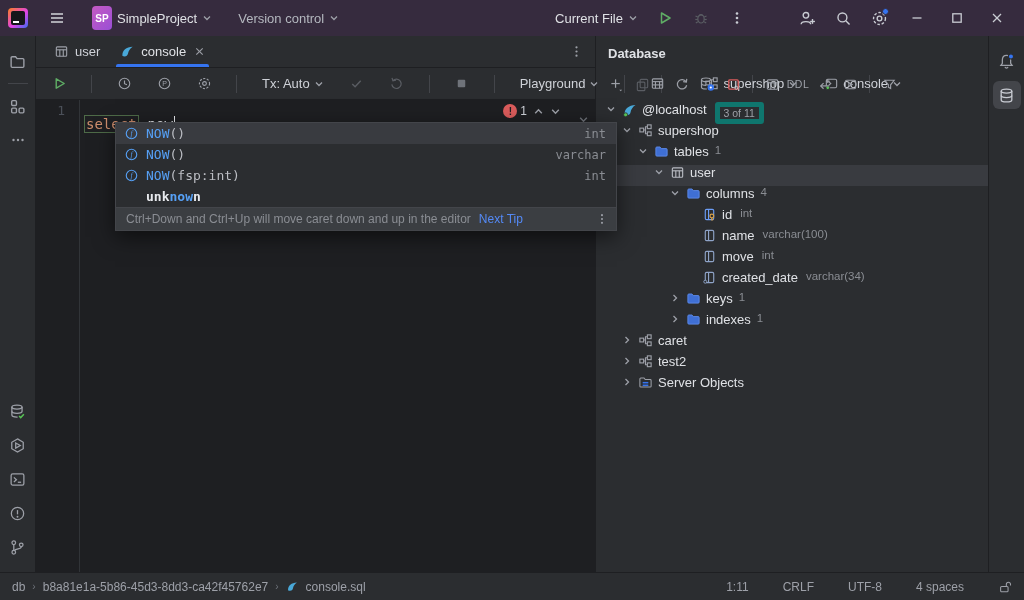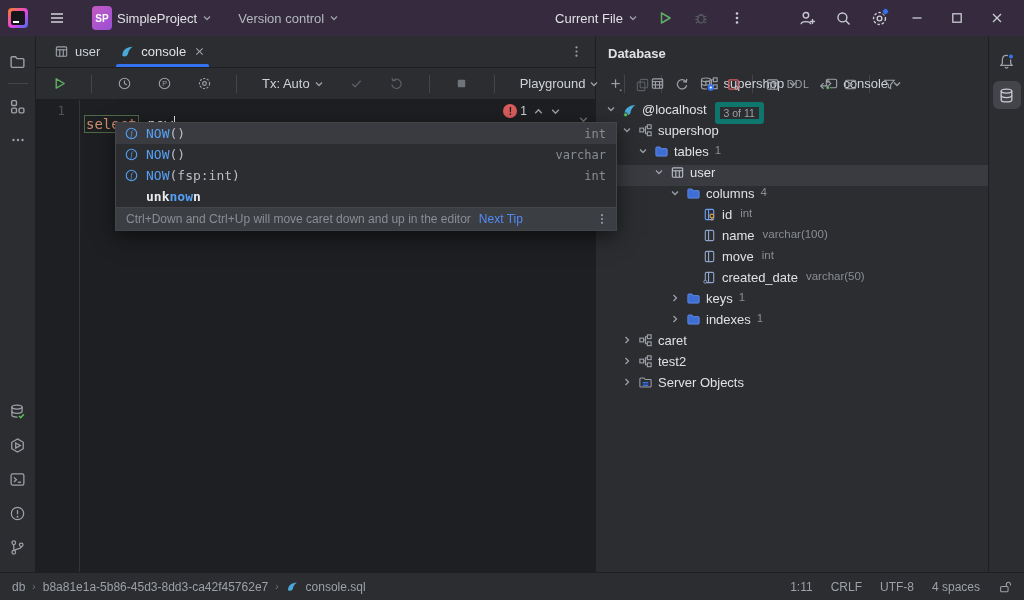--- a/index.html
+++ b/index.html
@@ -91,21 +91,21 @@
 
   .right-strip { width:36px; background:#2b2d30; border-left:1px solid #1e1f22; display:flex; flex-direction:column; align-items:center; padding:8px 0; flex:none; }
   .rs-btn { width:28px; height:28px; display:flex; align-items:center; justify-content:center; border-radius:6px; margin:3px 0; }
   .rs-btn.active { background:#43454a; }
 
   
   .statusbar { height:28px; background:#2b2d30; border-top:1px solid #1e1f22; display:flex; align-items:center;
      padding:0 12px; font-size:12px; color:#9da0a8; flex:none; }
   .sb-left { display:flex; align-items:center; gap:7px; }
   .sb-sep { color:#6f737a; font-size:10px; }
-  .sb-right { margin-left:auto; display:flex; gap:18px; }
+  .sb-right { margin-left:auto; display:flex; gap:34px; }
 
   svg { display:block; }
 </style>
 </head>
 <body>
 
 <div class="app">
 
   <div class="titlebar">
     <div class="tb-left">
@@ -675,21 +675,21 @@
         <div class="trow" style="--ind:5">
           <span class="tchev"></span>
           <span class="tico">
               <svg width="15" height="15" viewBox="0 0 16 16">
                 <rect x="3.5" y="2.5" width="9" height="11" rx="1.5" fill="none" stroke="#8fa4c8" stroke-width="1.2"></rect>
                 <line x1="7" y1="2.5" x2="7" y2="13.5" stroke="#8fa4c8" stroke-width="1.2"></line>
                 <circle cx="3.5" cy="12.5" r="1.6" fill="#2b2d30" stroke="#8fa4c8" stroke-width="1"></circle>
               </svg>
             </span>
           <span>created_date</span>
-          <span class="ttype">varchar(50)</span>
+          <span class="ttype">varchar(34)</span>
         </div>
         <div class="trow" style="--ind:4">
           <span class="tchev">
               <svg width="10" height="10" viewBox="0 0 10 10">
                 <polyline points="3.5,2 6.5,5 3.5,8" fill="none" stroke="#9da0a8" stroke-width="1.3"></polyline>
               </svg>
             </span>
           <span class="tico">
               <svg width="15" height="15" viewBox="0 0 16 16">
                 <path d="M2 4.2 a1 1 0 0 1 1-1 h3.4 l1.3 1.7 H13 a1 1 0 0 1 1 1 v6 a1 1 0 0 1 -1 1 H3 a1 1 0 0 1 -1-1 Z" fill="#3f6fd4" stroke="#5d8ae8" stroke-width="1"></path>

